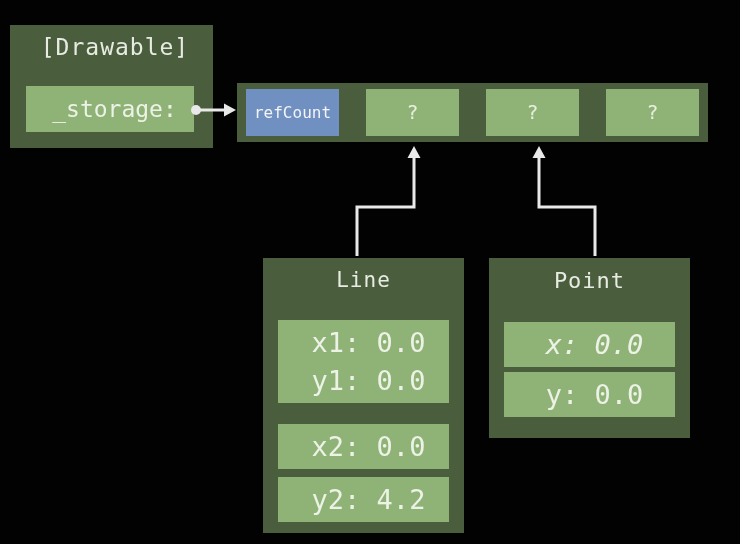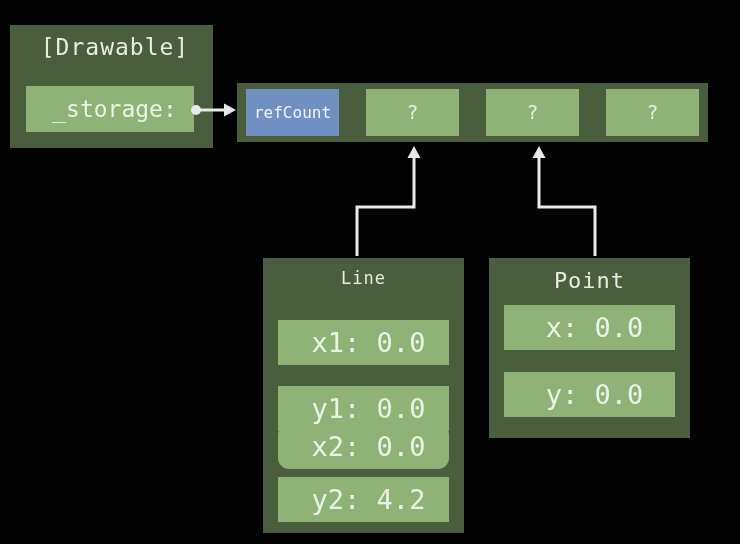--- a/index.html
+++ b/index.html
@@ -46,33 +46,33 @@
   .cell {
     flex: 1; height: 47px; line-height: 47px;
     background: #8fb377; text-align: center;
     font-size: 20px; color: #e8f0dd;
   }
   .cell.refcount {
     background: #7190c2; font-size: 16px; color: #f2f4f7;
   }
   
   .line-node { left: 263px; top: 258px; width: 201px; height: 275px; }
-  .line-node .node-title { margin-top: 10px; font-size: 17px; }
+  .line-node .node-title { margin-top: 10px; font-size: 21px; }
   .line-node .slot, .point-node .slot {
     left: 15px; width: 171px; height: 45px;
     line-height: 45px; padding-left: 10px; font-size: 27px;
   }
   .line-node .slot:nth-of-type(2) { top: 62px; }
-  .line-node .slot:nth-of-type(3) { top: 128px; }
-  .line-node .slot:nth-of-type(4) { top: 166px; border-radius: 11px; }
+  .line-node .slot:nth-of-type(3) { top: 100px; }
+  .line-node .slot:nth-of-type(4) { top: 166px; }
   .line-node .slot:nth-of-type(5) { top: 219px; }
   
   .point-node { left: 489px; top: 258px; width: 201px; height: 180px; }
   .point-node .node-title { margin-top: 10px; font-size: 22px; }
-  .point-node .slot:nth-of-type(2) { top: 47px; }
+  .point-node .slot:nth-of-type(2) { top: 64px; font-style: italic; }
   .point-node .slot:nth-of-type(3) { top: 114px; }
   
   .arrows {
     position: absolute; left: 0; top: 0;
     width: 740px; height: 544px;
     pointer-events: none;
   }
 </style>
 </head>
 <body>

